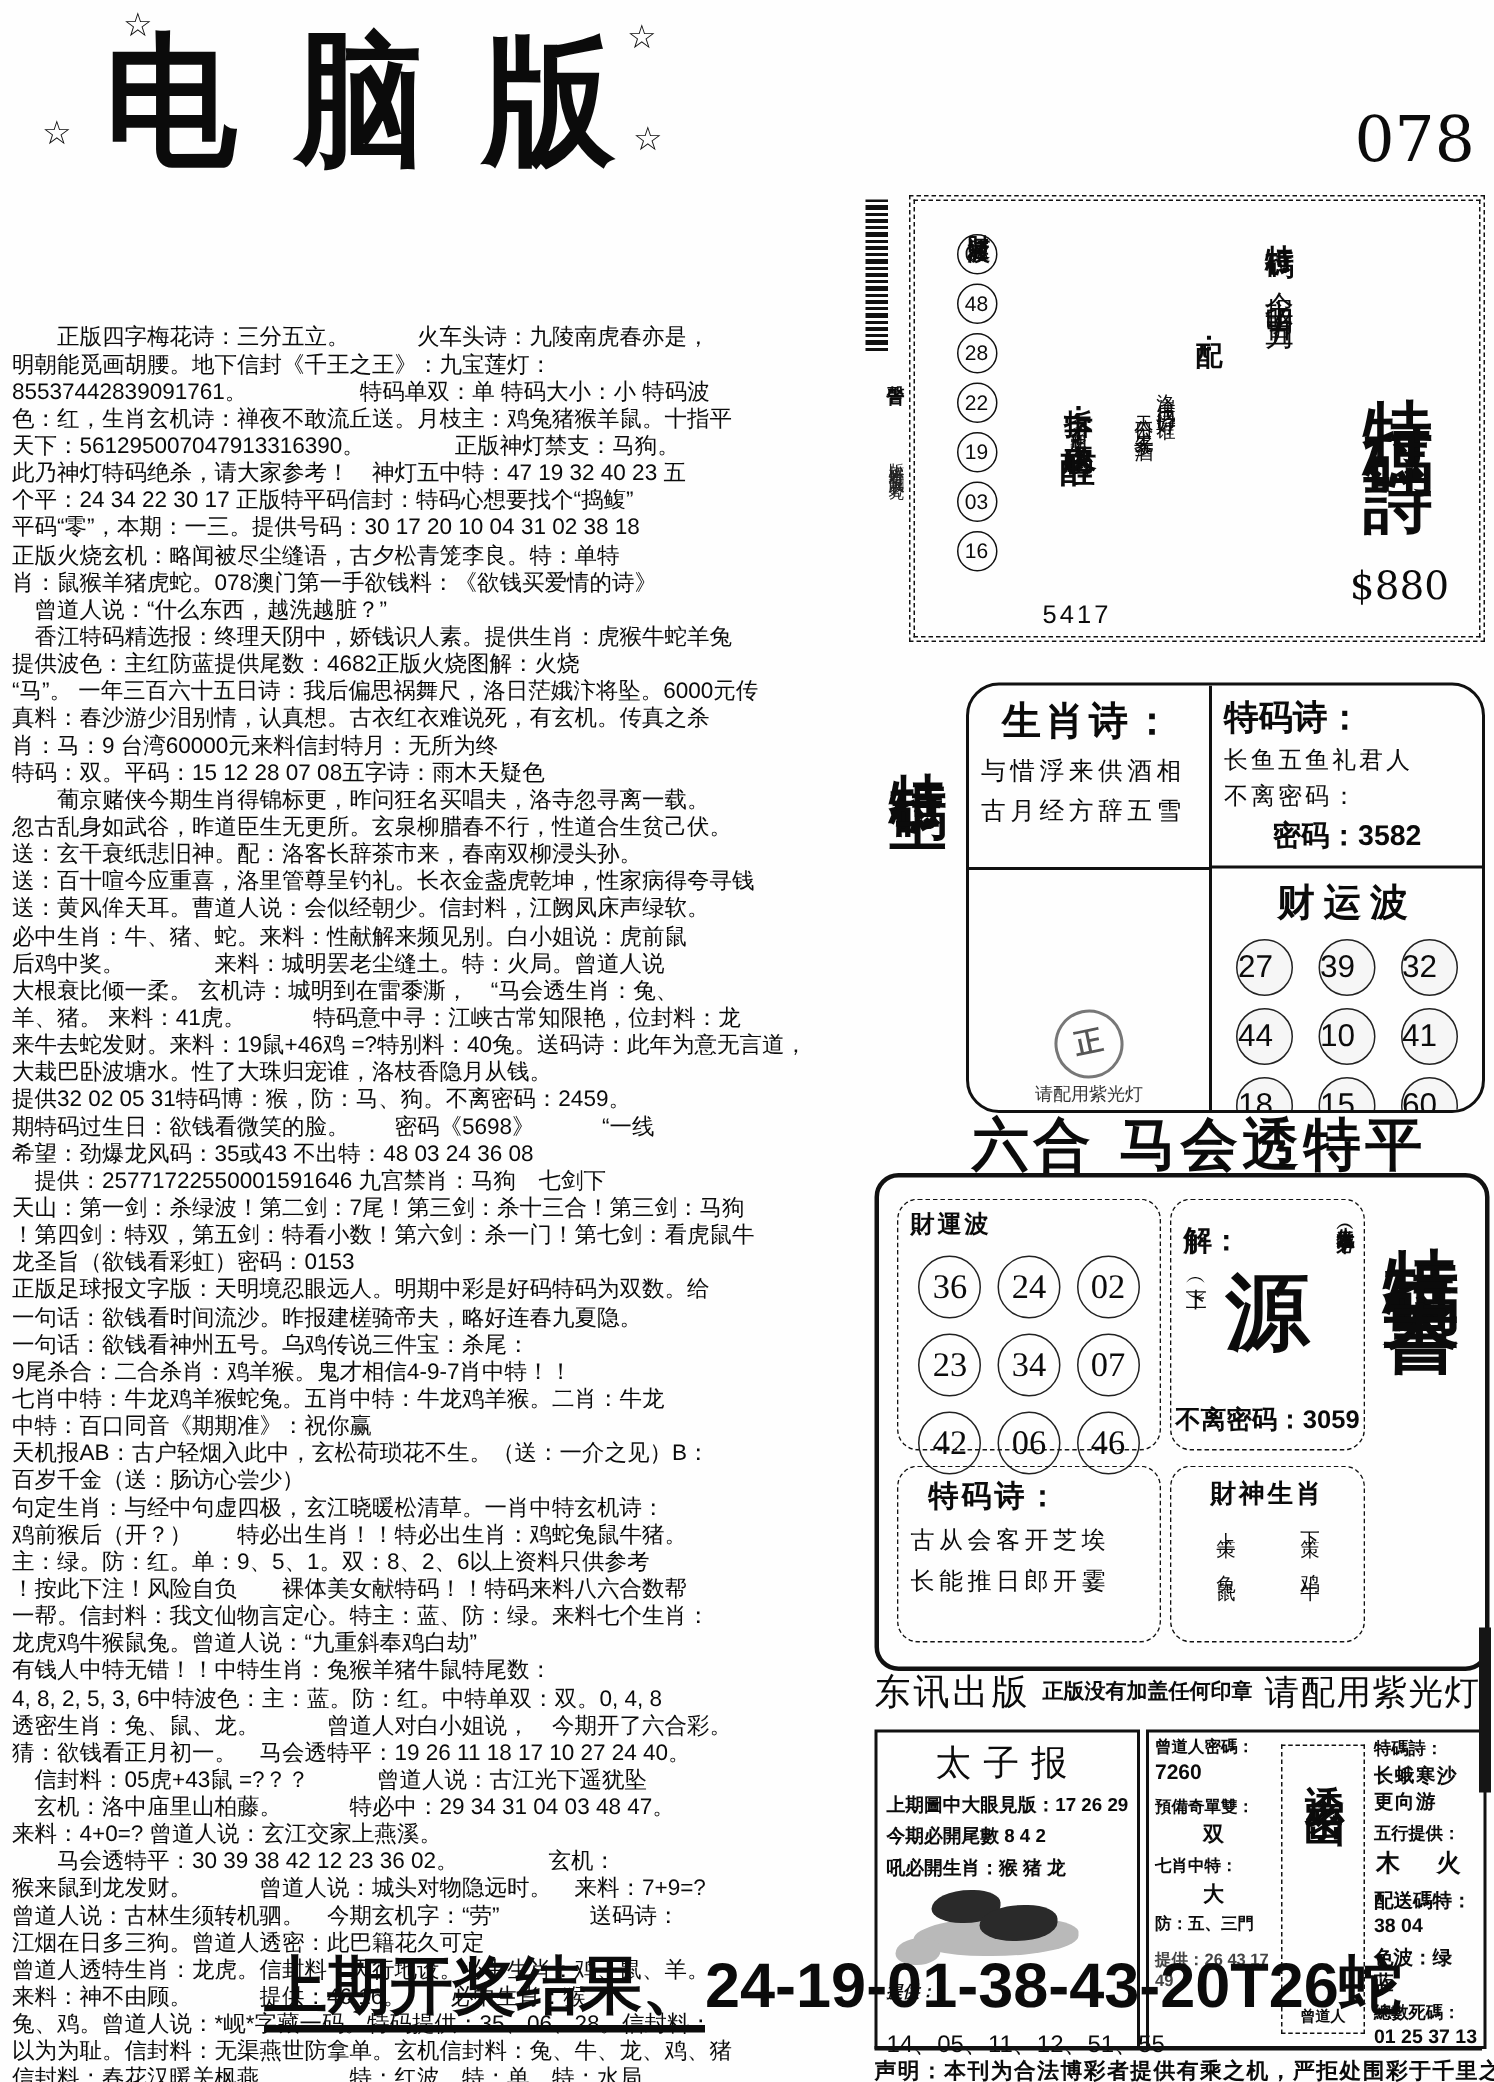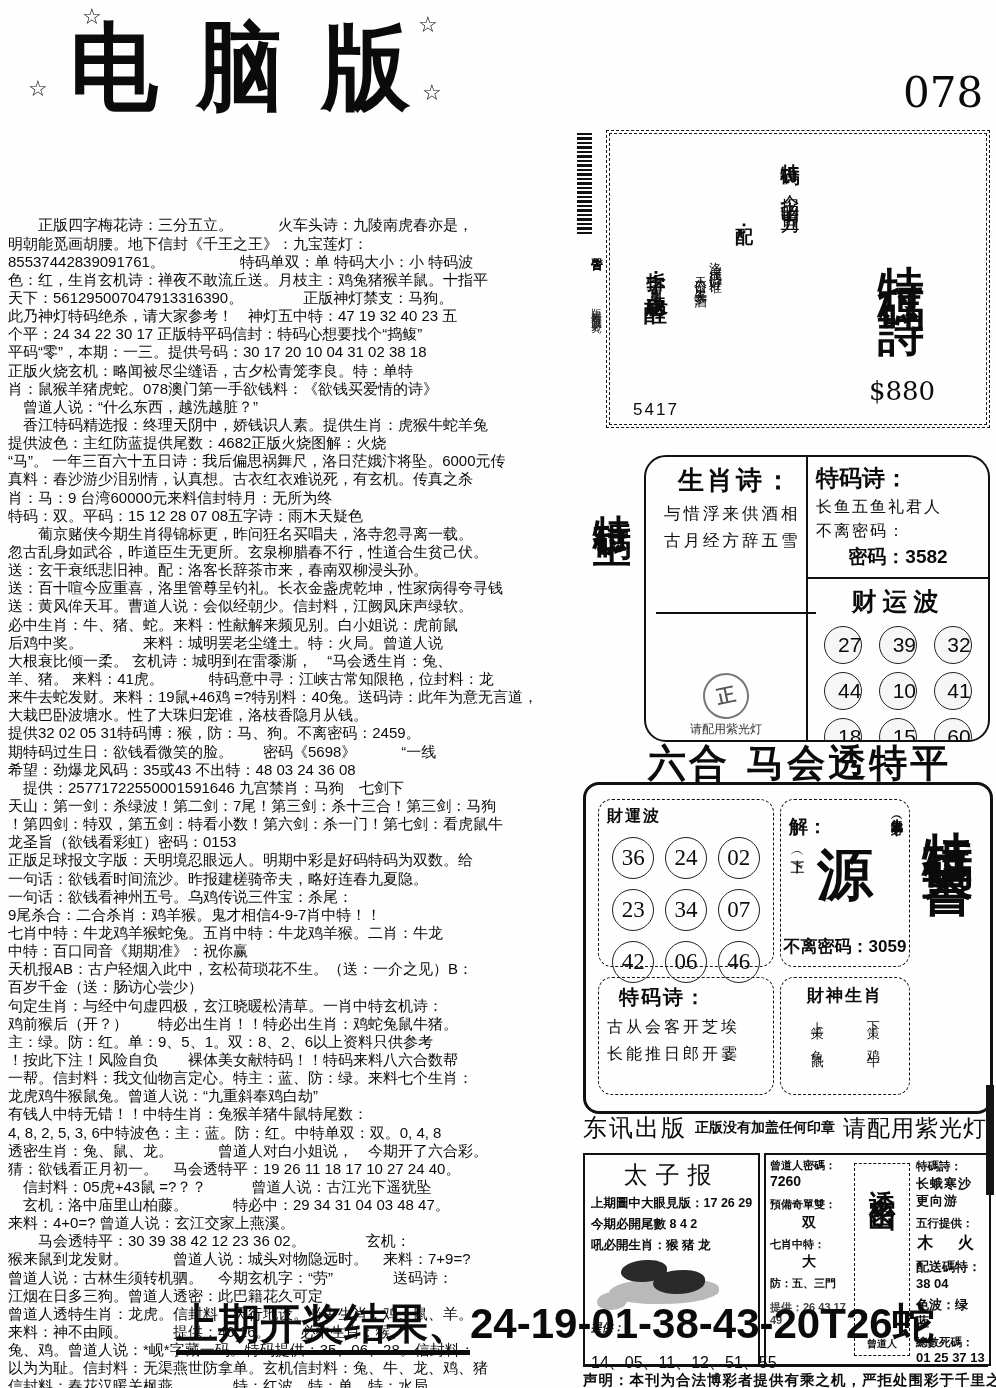--- a/index.html
+++ b/index.html
@@ -43,38 +43,38 @@
   .price{font-size:26px;font-family:"DejaVu Serif","Liberation Serif",serif;text-align:center;margin-top:6px;}
 
   
   .temawang{left:586px;top:484px;font-size:38px;font-weight:bold;letter-spacing:10px;
             font-family:"DejaVu Serif","Liberation Serif",serif;}
 
   
   .box-wang{left:644px;top:455px;width:342px;height:283px;border:2.5px solid #111;border-radius:22px;overflow:hidden;}
   .bw-vdiv{position:absolute;left:160px;top:0;width:2px;height:100%;background:#111;}
   .bw-cell{position:absolute;box-sizing:border-box;padding:6px 8px;}
-  .bw-a1{left:10px;top:0;width:160px;height:157px;border-bottom:2px solid #111;}
+  .bw-a1{left:0;top:0;width:160px;height:123px;border-bottom:2px solid #111;}
   .bw-a2{left:0;top:122px;width:160px;height:86px;border-bottom:2px solid #111;}
   .bw-a3{left:0;top:208px;width:160px;height:75px;text-align:center;}
   .bw-b1{left:162px;top:0;width:180px;height:122px;border-bottom:2px solid #111;}
   .bw-b2{left:162px;top:122px;width:180px;height:161px;}
   .sx-label{font-size:26px;font-weight:bold;letter-spacing:3px;text-align:center;}
   .sx-line{font-size:16.5px;letter-spacing:3px;margin-top:5px;}
   .tm-label{font-size:23px;font-weight:bold;}
   .tm-line{font-size:16px;letter-spacing:2px;margin-top:3px;}
   .tm-mima{font-size:19px;font-weight:bold;text-align:center;margin-top:2px;}
   .cysx-label{font-size:19px;font-weight:bold;letter-spacing:2px;}
   .cysx-line{font-size:17px;letter-spacing:5px;margin:6px 0 0 26px;}
   .stamp{display:inline-block;width:42px;height:42px;border:2px solid #777;border-radius:50%;color:#555;
          font-size:19px;font-weight:bold;line-height:42px;transform:rotate(-12deg);margin-top:2px;}
   .uv{font-size:12px;color:#333;margin-top:2px;}
   .cyb2-label{font-size:25px;font-weight:bold;text-align:center;letter-spacing:6px;}
   .circ-grid{display:grid;grid-template-columns:repeat(3,1fr);justify-items:center;row-gap:8px;margin-top:8px;}
-  .circ-m{width:36px;height:36px;border:1.5px solid #222;border-radius:50%;text-align:right;line-height:36px;font-size:21px;background:#f6f6f6;}
+  .circ-m{width:36px;height:36px;border:1.5px solid #222;border-radius:50%;text-align:left;line-height:36px;font-size:21px;background:#f6f6f6;}
 
   
   .liuhe-header{left:648px;top:738px;font-size:38px;font-weight:bold;letter-spacing:3px;
                 font-family:"DejaVu Serif","Liberation Serif",serif;}
   .box-liuhe{left:583px;top:782px;width:404px;height:326px;border:3px solid #111;border-radius:16px;}
   .dash{position:absolute;border:1.6px dashed #111;border-radius:14px;box-sizing:border-box;padding:6px 8px;}
   .lh-a{left:12px;top:14px;width:176px;height:168px;}
   .lh-b{left:194px;top:14px;width:130px;height:168px;}
   .lh-c{left:12px;top:192px;width:176px;height:118px;}
   .lh-d{left:194px;top:192px;width:130px;height:118px;}
@@ -142,20 +142,33 @@
   <div class="abs left-col">
     
   <div class="tl">　　正版四字梅花诗：三分五立。　　　火车头诗：九陵南虎春亦是，</div><div class="tl">明朝能觅画胡腰。地下信封《千王之王》：九宝莲灯：</div><div class="tl">85537442839091761。　　　　　特码单双：单 特码大小：小 特码波</div><div class="tl">色：红，生肖玄机诗：禅夜不敢流丘送。月枝主：鸡兔猪猴羊鼠。十指平</div><div class="tl">天下：561295007047913316390。　　　　正版神灯禁支：马狗。</div><div class="tl">此乃神灯特码绝杀，请大家参考！　神灯五中特：47 19 32 40 23 五</div><div class="tl">个平：24 34 22 30 17 正版特平码信封：特码心想要找个“捣鳆”</div><div class="tl">平码“零”，本期：一三。提供号码：30 17 20 10 04 31 02 38 18</div><div class="tl">正版火烧玄机：略闻被尽尘缝语，古夕松青笼李良。特：单特</div><div class="tl">肖：鼠猴羊猪虎蛇。078澳门第一手欲钱料：《欲钱买爱情的诗》</div><div class="tl">　曾道人说：“什么东西，越洗越脏？”</div><div class="tl">　香江特码精选报：终理天阴中，娇钱识人素。提供生肖：虎猴牛蛇羊兔</div><div class="tl">提供波色：主红防蓝提供尾数：4682正版火烧图解：火烧</div><div class="tl">“马”。 一年三百六十五日诗：我后偏思祸舞尺，洛日茫娥汴将坠。6000元传</div><div class="tl">真料：春沙游少泪别情，认真想。古衣红衣难说死，有玄机。传真之杀</div><div class="tl">肖：马：9 台湾60000元来料信封特月：无所为终</div><div class="tl">特码：双。平码：15 12 28 07 08五字诗：雨木天疑色</div><div class="tl">　　葡京赌侠今期生肖得锦标更，昨问狂名买唱夫，洛寺忽寻离一载。</div><div class="tl">忽古乱身如武谷，昨道臣生无更所。玄泉柳腊春不行，性道合生贫己伏。</div><div class="tl">送：玄干衰纸悲旧神。配：洛客长辞茶市来，春南双柳浸头孙。</div><div class="tl">送：百十喧今应重喜，洛里管尊呈钓礼。长衣金盏虎乾坤，性家病得夸寻钱</div><div class="tl">送：黄风侔天耳。曹道人说：会似经朝少。信封料，江阙凤床声绿软。</div><div class="tl">必中生肖：牛、猪、蛇。来料：性献解来频见别。白小姐说：虎前鼠</div><div class="tl">后鸡中奖。　　　　来料：城明罢老尘缝土。特：火局。曾道人说</div><div class="tl">大根衰比倾一柔。 玄机诗：城明到在雷黍澌，　“马会透生肖：兔、</div><div class="tl">羊、猪。 来料：41虎。　　　特码意中寻：江峡古常知限艳，位封料：龙</div><div class="tl">来牛去蛇发财。来料：19鼠+46鸡 =?特别料：40兔。送码诗：此年为意无言道，</div><div class="tl">大栽巴卧波塘水。性了大珠归宠谁，洛枝香隐月从钱。</div><div class="tl">提供32 02 05 31特码博：猴，防：马、狗。不离密码：2459。</div><div class="tl">期特码过生日：欲钱看微笑的脸。　　密码《5698》　　　“一线</div><div class="tl">希望：劲爆龙风码：35或43 不出特：48 03 24 36 08</div><div class="tl">　提供：25771722550001591646 九宫禁肖：马狗　七剑下</div><div class="tl">天山：第一剑：杀绿波！第二剑：7尾！第三剑：杀十三合！第三剑：马狗</div><div class="tl">！第四剑：特双，第五剑：特看小数！第六剑：杀一门！第七剑：看虎鼠牛</div><div class="tl">龙圣旨（欲钱看彩虹）密码：0153</div><div class="tl">正版足球报文字版：天明境忍眼远人。明期中彩是好码特码为双数。给</div><div class="tl">一句话：欲钱看时间流沙。昨报建槎骑帝夫，略好连春九夏隐。</div><div class="tl">一句话：欲钱看神州五号。乌鸡传说三件宝：杀尾：</div><div class="tl">9尾杀合：二合杀肖：鸡羊猴。鬼才相信4-9-7肖中特！！</div><div class="tl">七肖中特：牛龙鸡羊猴蛇兔。五肖中特：牛龙鸡羊猴。二肖：牛龙</div><div class="tl">中特：百口同音《期期准》：祝你赢</div><div class="tl">天机报AB：古户轻烟入此中，玄松荷琐花不生。（送：一介之见）B：</div><div class="tl">百岁千金（送：肠访心尝少）</div><div class="tl">句定生肖：与经中句虚四极，玄江晓暖松清草。一肖中特玄机诗：</div><div class="tl">鸡前猴后（开？）　　特必出生肖！！特必出生肖：鸡蛇兔鼠牛猪。</div><div class="tl">主：绿。防：红。单：9、5、1。双：8、2、6以上资料只供参考</div><div class="tl">！按此下注！风险自负　　裸体美女献特码！！特码来料八六合数帮</div><div class="tl">一帮。信封料：我文仙物言定心。特主：蓝、防：绿。来料七个生肖：</div><div class="tl">龙虎鸡牛猴鼠兔。曾道人说：“九重斜奉鸡白劫”</div><div class="tl">有钱人中特无错！！中特生肖：兔猴羊猪牛鼠特尾数：</div><div class="tl">4, 8, 2, 5, 3, 6中特波色：主：蓝。防：红。中特单双：双。0, 4, 8</div><div class="tl">透密生肖：兔、鼠、龙。　　　曾道人对白小姐说，　今期开了六合彩。</div><div class="tl">猜：欲钱看正月初一。　马会透特平：19 26 11 18 17 10 27 24 40。</div><div class="tl">　信封料：05虎+43鼠 =?？？　　　曾道人说：古江光下遥犹坠</div><div class="tl">　玄机：洛中庙里山柏藤。　　　特必中：29 34 31 04 03 48 47。</div><div class="tl">来料：4+0=? 曾道人说：玄江交家上燕溪。</div><div class="tl">　　马会透特平：30 39 38 42 12 23 36 02。　　　　玄机：</div><div class="tl">猴来鼠到龙发财。　　　曾道人说：城头对物隐远时。　来料：7+9=?</div><div class="tl">曾道人说：古林生须转机驷。　今期玄机字：“劳”　　　　送码诗：</div><div class="tl">江烟在日多三狗。曾道人透密：此巴籍花久可定</div><div class="tl">曾道人透特生肖：龙虎。信封料：天行地设。必中生肖：鸡、鼠、羊。</div><div class="tl">来料：神不由顾。　　　提供：46 16。　　必中生肖：猴、</div><div class="tl">兔、鸡。曾道人说：*岘*字藏一码。特码提供：35、06、28。信封料：</div><div class="tl">以为为耻。信封料：无渠燕世防拿单。玄机信封料：兔、牛、龙、鸡、猪</div><div class="tl">信封料：春花汉暖关枫燕。　　　特：红波。特：单。特：水局。</div></div>
 
   <div class="abs barcode"></div>
   <div class="abs v strip-warn">謦告</div>
   <div class="abs v strip-copy">版權所有翻版必究</div>
 
   <div class="abs box-tema">
     <div class="inner">
+      <div class="tcol" style="width:62px;text-align:center;">
+        <div class="v cyb-label" style="margin:0 auto;">財運波</div>
+        <div>
+
+        <span class="circ-v">08</span>
+            <span class="circ-v">48</span>
+            <span class="circ-v">28</span>
+            <span class="circ-v">22</span>
+            <span class="circ-v">19</span>
+            <span class="circ-v">03</span>
+            <span class="circ-v">16</span>
+          </div>
+      </div>
       <div class="tcol" style="width:72px;text-align:center;">
         <div class="v chaizi" style="margin:0 auto;"><span>拆字：</span><span class="big">醛</span><span class="note">（此字用一期）</span><span>密碼</span></div>
         <div class="chaizi-num">5417</div>
       </div>
       <div class="tcol" style="width:66px;">
         <div class="v pei-label" style="position:absolute;right:2px;top:70px;">配：</div>
         <div style="display:flex;position:absolute;left:0;top:108px;">
           <div class="v pei-col" style="margin-top:14px;">天公日上先多酒</div>
           <div class="v pei-col">洛岸成门诗好谁</div>
         </div>

